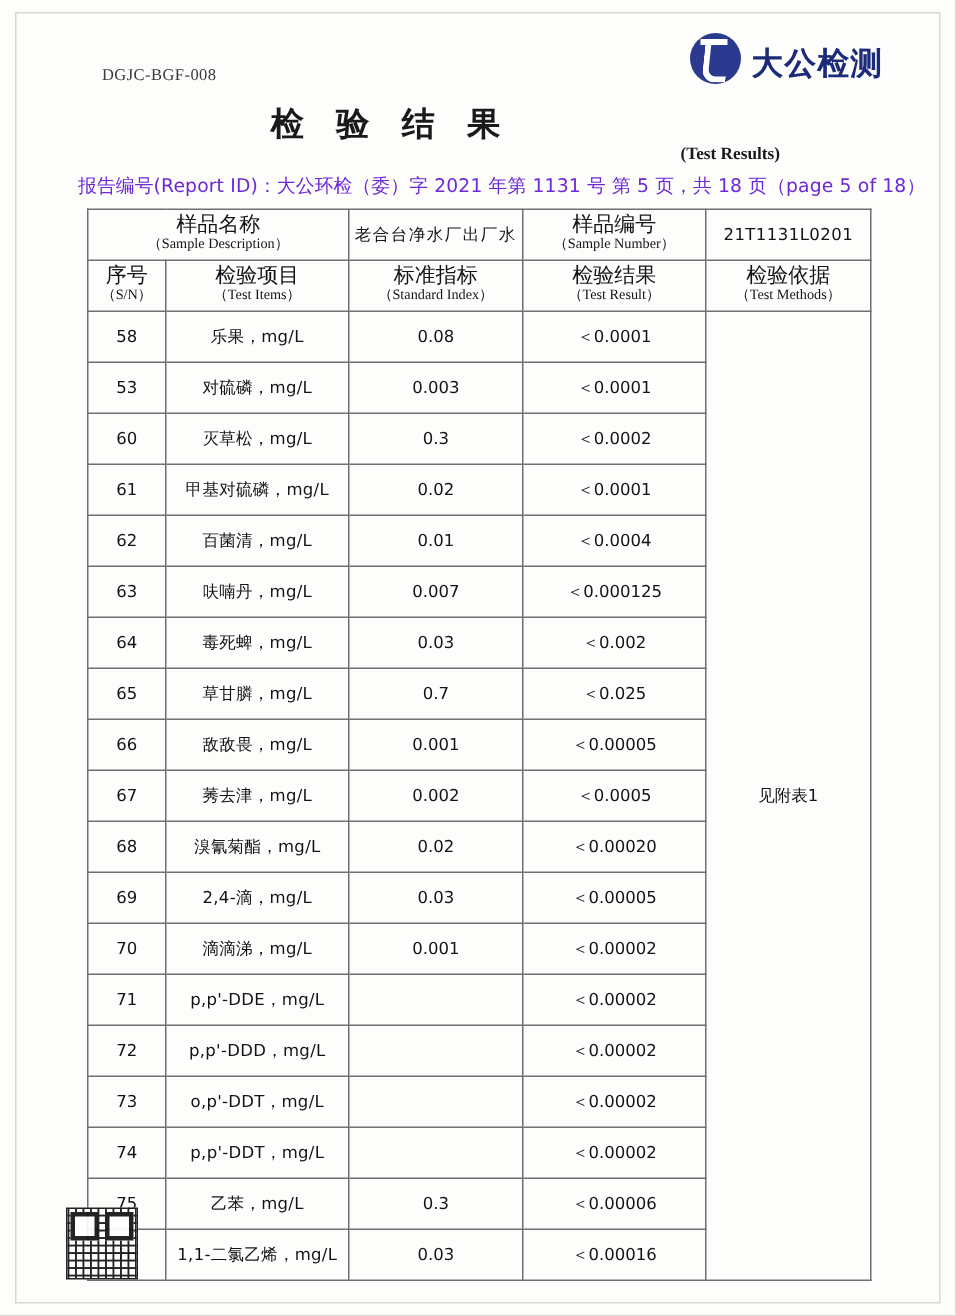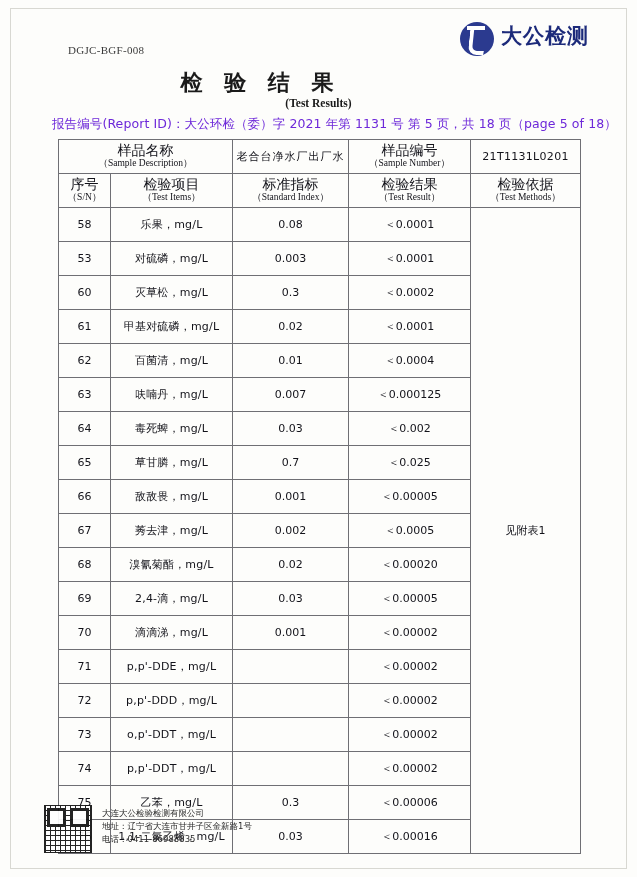--- a/index.html
+++ b/index.html
@@ -38,21 +38,21 @@
     color: #3a3a3a;
     letter-spacing: 0.3px;
     font-family: "Liberation Serif", serif;
     margin-left: 16px;
   }
   .logo-wrap {
     position: absolute;
     right: 48px;
     top: 22px;
     display: flex;
-    align-items: flex-start;
+    align-items: flex-end;
     gap: 7px;
   }
   .logo-mark {
     width: 34px;
     height: 34px;
     border-radius: 50%;
     background: #2b3a8f;
     position: relative;
     overflow: hidden;
     flex: 0 0 auto;
@@ -95,22 +95,22 @@
     font-size: 22px;
     font-weight: bold;
     letter-spacing: 7px;
     color: #1a1a1a;
     font-family: "DejaVu Sans", sans-serif;
   }
   .title-en {
     position: absolute;
     left: 0;
     top: 97px;
-    width: 637px;
-    text-align: center;
+    width: 520px;
+    text-align: right;
     font-size: 11.5px;
     font-weight: bold;
     color: #1a1a1a;
     font-family: "Liberation Serif", serif;
   }
   .report-line {
     position: absolute;
     left: 52px;
     top: 116px;
     font-size: 12.5px;
@@ -386,19 +386,14 @@
           <td class="sn">76</td>
           <td class="item-name">1,1-二氯乙烯，mg/L</td>
           <td class="val">0.03</td>
           <td class="result">＜0.00016</td>
         </tr>
       </tbody>
   </table>
 
   <div class="footer">
     <div class="qr"></div>
-    <div class="footer-text">
-      <div>大连大公检验检测有限公司</div>
-      <div>地址：辽宁省大连市甘井子区金新路1号</div>
-      <div>电话：0411-86988835</div>
-    </div>
   </div>
 </div>
 
 </body></html>

